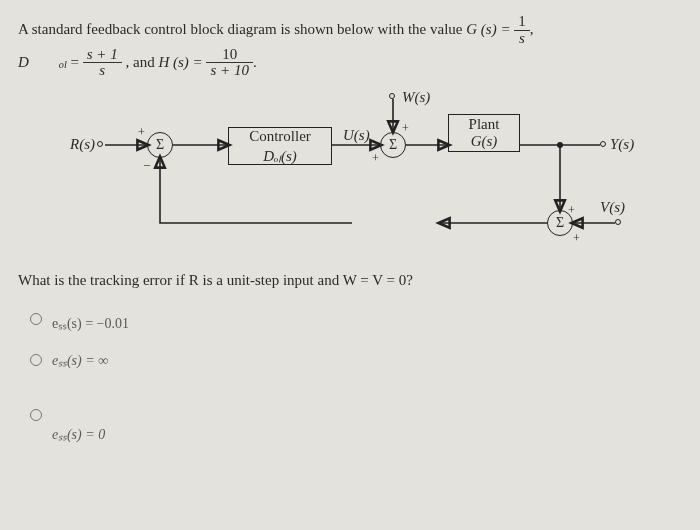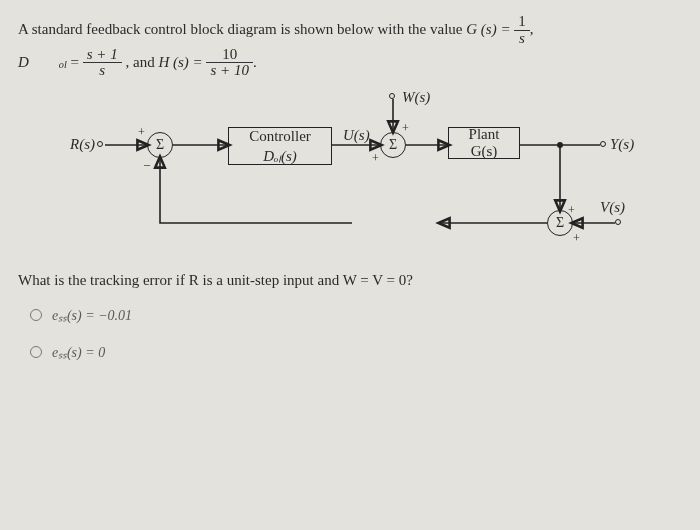--- a/index.html
+++ b/index.html
@@ -117,23 +117,23 @@
 
   <div class="port" style="left:319px; top:6px;"></div>
   <div class="lblh" style="left:332px; top:2px;">W(s)</div>
 
   <div class="sum" style="left:310px; top:45px;">
     <span>Σ</span>
   </div>
   <div class="sign" style="left:332px; top:34px;">+</div>
   <div class="sign" style="left:302px; top:64px;">+</div>
 
-  <div class="blk" style="left:378px; top:40px; width:72px; height:32px;">
+  <div class="blk" style="left:378px; top:27px; width:72px; height:38px;">
     <div>Plant</div>
-    <div style="text-align:center;">G(s)</div>
+    <div style="font-style:italic;text-align:center;">G(s)</div>
   </div>
 
   <div class="node" style="left:487px; top:55px;"></div>
   <div class="port" style="left:530px; top:54px;"></div>
   <div class="lblh" style="left:540px; top:49px;font-family:Liberation Serif, serif;">Y(s)</div>
 
   <div class="sum" style="left:477px; top:123px;">
     <span>Σ</span>
   </div>
   <div class="sign" style="left:498px; top:116px;">+</div>
@@ -142,19 +142,23 @@
   <div class="port" style="left:545px; top:132px;"></div>
   <div class="lblh" style="left:530px; top:112px;">V(s)</div>
 
 </div>
 
 <div class="q2">What is the tracking error if R is a unit-step input and W = V = 0?</div>
 
 <div class="options">
   <div class="option">
     <span class="radio"></span>
-    <span style="font-style:italic;">eₛₛ(s) = −0.01</span>
+    <span style="margin-top:8px;">eₛₛ(s) = −0.01</span>
   </div>
   <div class="option">
     <span class="radio"></span>
-    <span style="font-style:italic;">eₛₛ(s) = 0</span>
+    <span style="font-style:italic;">eₛₛ(s) = ∞</span>
+  </div>
+  <div class="option">
+    <span class="radio"></span>
+    <span style="font-style:italic;margin-top:37px;">eₛₛ(s) = 0</span>
   </div>
 </div>
 
 </body></html>

